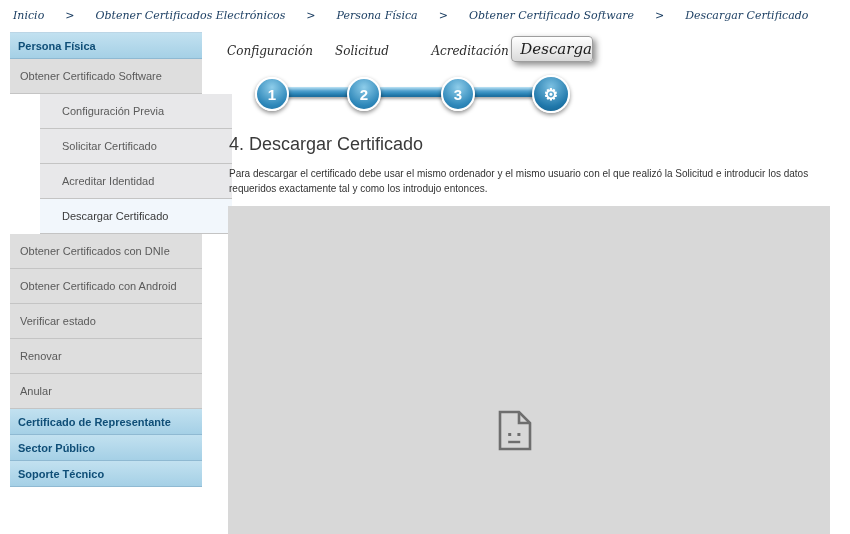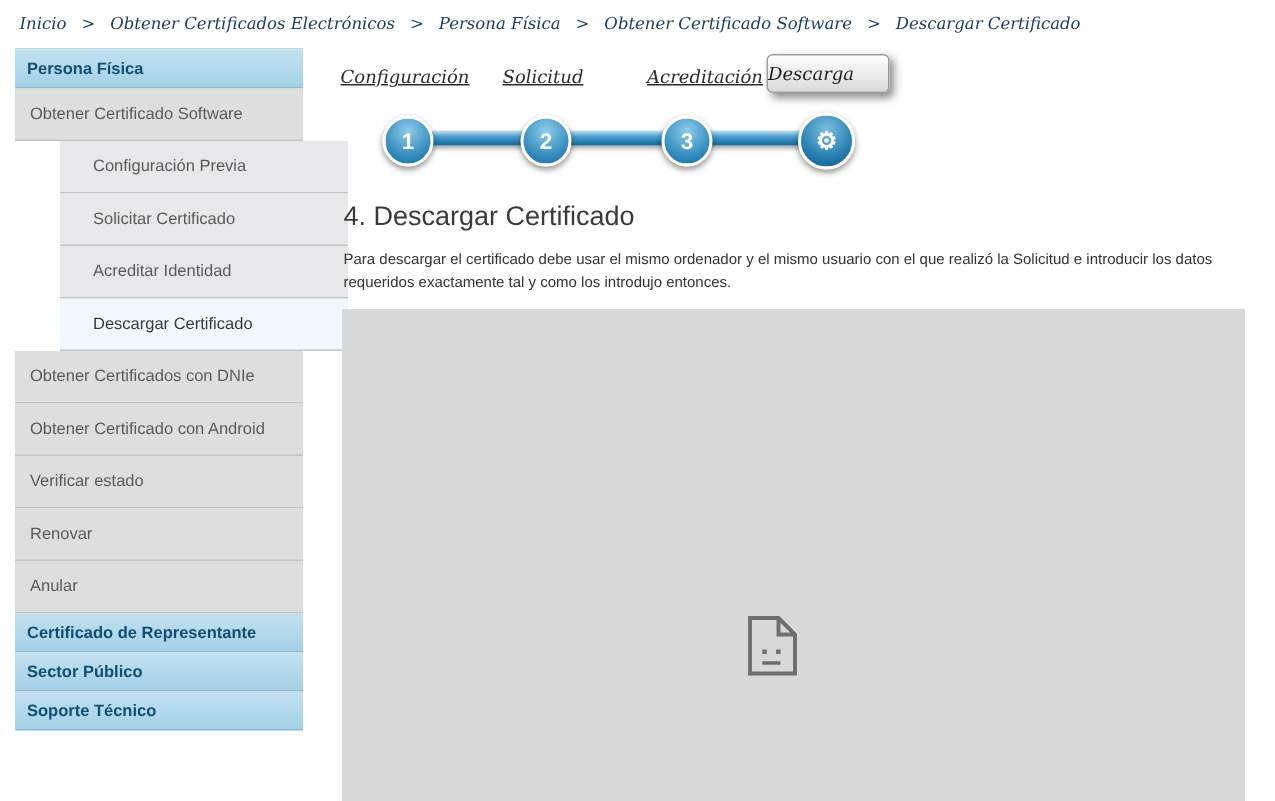--- a/index.html
+++ b/index.html
@@ -6,21 +6,21 @@
   body {
     width:850px; height:534px; position:relative; overflow:hidden;
     background:#ffffff; font-family:"Liberation Sans", sans-serif;
   }
 
   
   .breadcrumb {
     position:absolute; top:9px; left:13px;
     font-family:"DejaVu Serif", serif; font-style:italic;
     font-size:11px; color:var(--breadcrumb-text, #1c3f63);
-    display:flex; align-items:center; gap:10px; white-space:nowrap;
+    display:flex; align-items:center; gap:21px; white-space:nowrap;
   }
   .crumb { cursor:pointer; }
   .crumb.current { cursor:default; }
   .sep { color:var(--breadcrumb-text, #1c3f63); }
 
   
   .sidebar { position:absolute; top:32px; left:10px; width:192px; border-top:1px solid #bcd6e6; }
   .side-item {
     box-sizing:border-box; width:100%;
     border-bottom:1px solid #c4c4c4;
@@ -41,21 +41,21 @@
   .stepper { position:absolute; left:228px; top:36px; width:400px; height:92px; }
   .step-bar {
     position:absolute; left:30px; top:51px; width:302px; height:10px;
     border-radius:6px;
     background:linear-gradient(#bfe4f5, #4f9fcd 40%, var(--accent,#2f88ba) 65%, #1d6fa0 90%);
     box-shadow:0 2px 3px rgba(0,0,0,.35);
   }
   .step-label {
     position:absolute; top:8px; width:110px; text-align:center;
     font-family:"DejaVu Serif", serif; font-style:italic;
-    font-size:12px; color:#2b2b2b;text-decoration:underline;
+    font-size:12px; color:#2b2b2b;
   }
   .step-circle {
     position:absolute; top:41px; width:30px; height:30px; border-radius:50%;
     background:radial-gradient(circle at 50% 28%, #8ecdea, var(--accent,#2f88ba) 68%, #1b6ea0);
     border:2px solid #ffffff; box-sizing:content-box;
     box-shadow:0 2px 4px rgba(0,0,0,.45);
     color:#ffffff; font-weight:bold; font-size:15px;
     display:flex; align-items:center; justify-content:center;
     cursor:pointer;
   }
@@ -63,22 +63,22 @@
     top:39px; width:34px; height:34px;
     background:radial-gradient(circle at 50% 28%, #7bc0e2, #1f77aa 68%, #155d88);
     font-size:16px;
   }
   .step-tab {
     position:absolute; left:283px; top:0; width:80px; height:24px;
     background:linear-gradient(#ffffff, #dadada);
     border:1px solid #9e9e9e; border-radius:4px;
     box-shadow:3px 3px 6px rgba(0,0,0,.45);
     font-family:"DejaVu Serif", serif; font-style:italic;
-    font-size:12px; color:#1c1c1c;
-    text-align:left; line-height:24px; cursor:pointer;
+    font-size:15px; color:#1c1c1c;
+    text-align:right; line-height:24px; cursor:pointer;
   }
 
   
   .page-title {
     position:absolute; left:229px; top:134px; margin:0;
     font-size:18px; font-weight:400; color:#3a3a3a;
   }
   .page-desc {
     position:absolute; left:229px; top:167px; margin:0; width:602px;
     font-size:10px; line-height:1.45; color:#333333;

